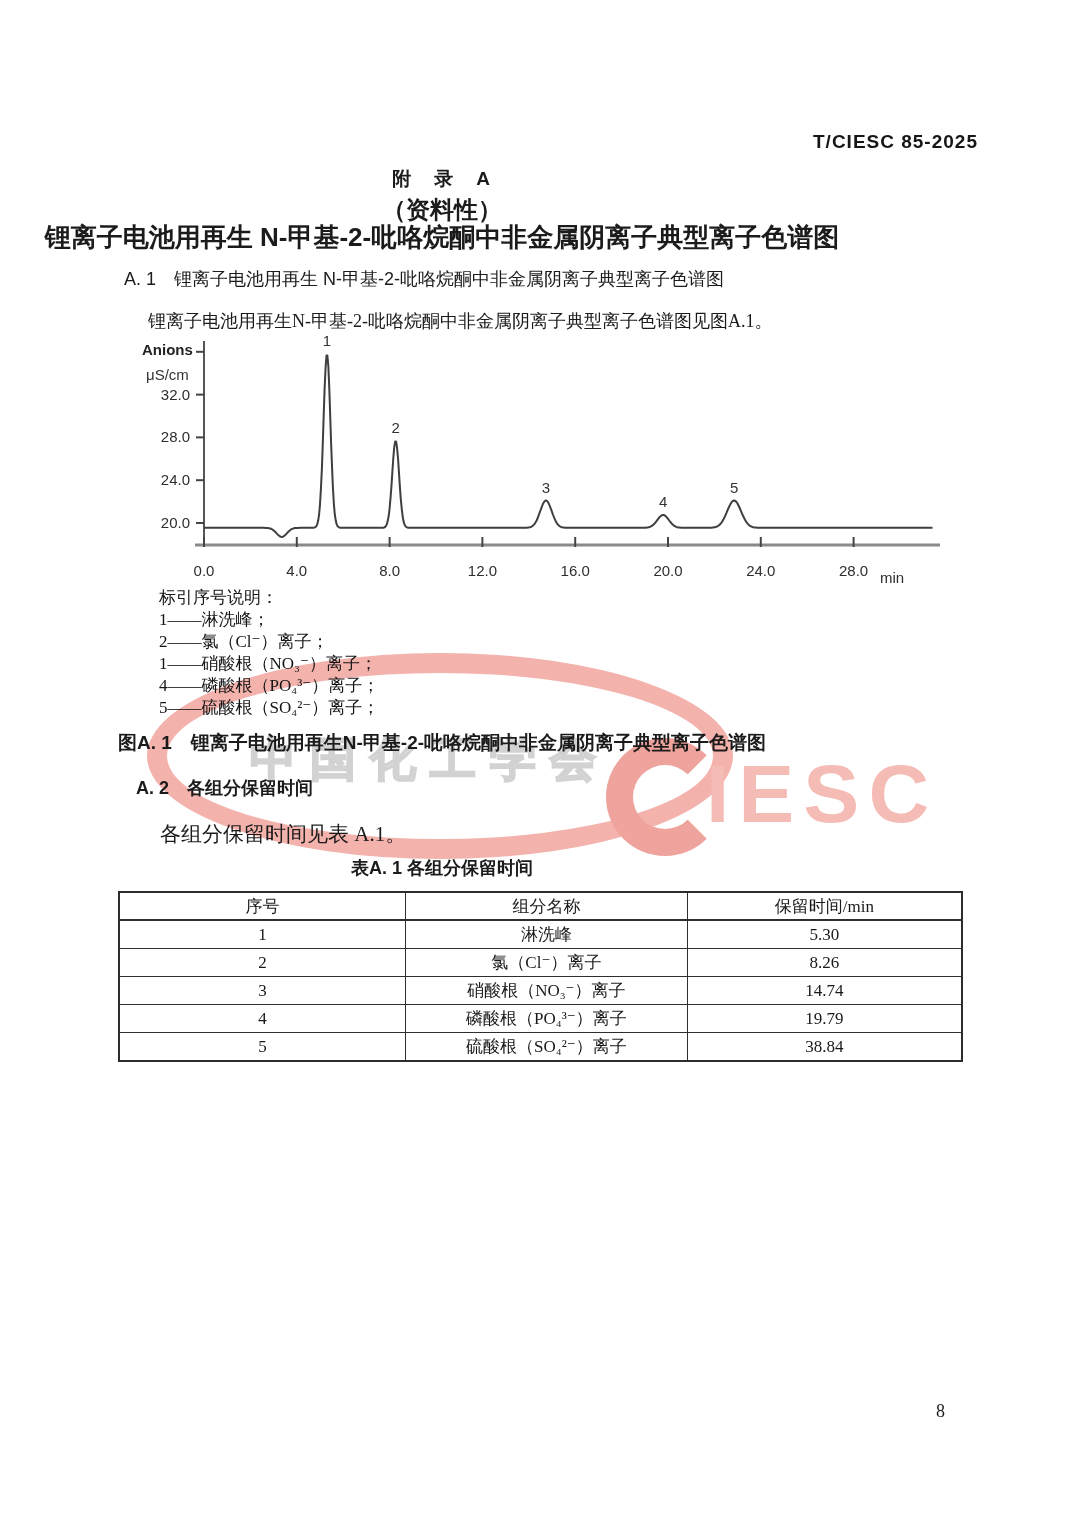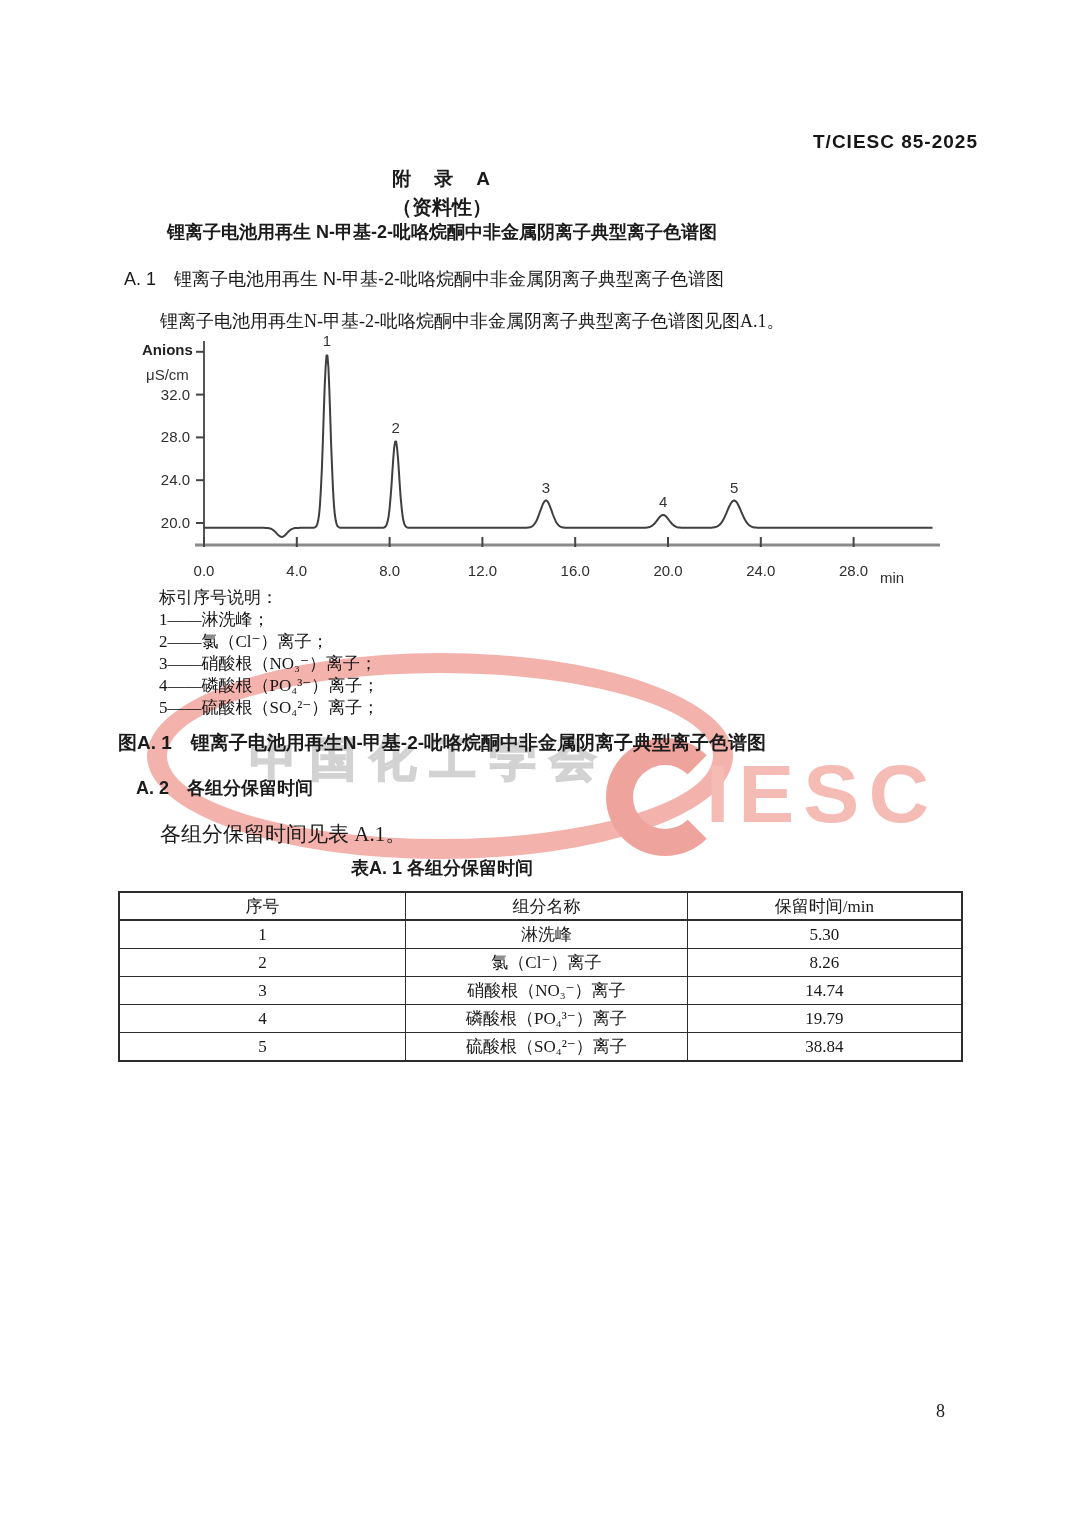--- a/index.html
+++ b/index.html
@@ -34,24 +34,24 @@
   }
 
   
   .std-number{
     position:absolute; left:813px; top:131px;
     font-family:"Liberation Sans","DejaVu Sans",sans-serif; font-weight:bold;
     font-size:19px; letter-spacing:1px; color:#161616;
   }
   .center-line{position:absolute; left:0; width:884px; text-align:center;}
   .t1{top:166px; font-family:"Liberation Sans",sans-serif; font-weight:bold; font-size:19px; letter-spacing:2px;}
-  .t2{top:194px; font-family:"Liberation Sans",sans-serif; font-weight:bold; font-size:20px;}
-  .t3{top:220px; font-family:"Liberation Sans",sans-serif; font-weight:bold; font-size:18px;}
+  .t2{top:194px; font-family:"Liberation Sans",sans-serif; font-weight:bold; font-size:24px;}
+  .t3{top:220px; font-family:"Liberation Sans",sans-serif; font-weight:bold; font-size:26px;}
   .h-a1{position:absolute; left:124px; top:267px; font-family:"Liberation Sans",sans-serif; font-weight:normal; font-size:18px;}
-  .para1{position:absolute; left:160px; top:309px; font-size:18px;}
+  .para1{position:absolute; left:148px; top:309px; font-size:18px;}
   .fig-caption{top:730px; font-family:"Liberation Sans",sans-serif; font-weight:bold; font-size:19px;}
   .h-a2{position:absolute; left:136px; top:776px; font-family:"Liberation Sans",sans-serif; font-weight:bold; font-size:18px;}
   .para2{position:absolute; left:160px; top:820px; font-size:21px;}
   .tbl-title{top:856px; font-family:"Liberation Sans",sans-serif; font-weight:bold; font-size:18px;}
   .page-number{position:absolute; left:936px; top:1401px; font-size:18px;}
 
   
   .legend{position:absolute; left:159px; top:587px; font-size:17px; line-height:22px; color:#151515;}
 
   
@@ -130,21 +130,21 @@
         <text x="277.63199999999995" y="99.61000000000001" text-anchor="middle" font-size="15" fill="#333">2</text>
         <text x="427.968" y="159.52999999999997" text-anchor="middle" font-size="15" fill="#333">3</text>
         <text x="545.1279999999999" y="173.975" text-anchor="middle" font-size="15" fill="#333">4</text>
         <text x="616.12" y="159.52999999999997" text-anchor="middle" font-size="15" fill="#333">5</text>
       </svg>
 
     <div class="legend" id="legend-block">
       <div>标引序号说明：</div>
     <div>1——淋洗峰；</div>
         <div>2——氯（Cl⁻）离子；</div>
-        <div>3——硝酸根（NO₃⁻）离子；</div>
+        <div>1——硝酸根（NO₃⁻）离子；</div>
         <div>4——磷酸根（PO₄³⁻）离子；</div>
         <div>5——硫酸根（SO₄²⁻）离子；</div>
       </div>
 
     <div class="center-line fig-caption">图A. 1　锂离子电池用再生N-甲基-2-吡咯烷酮中非金属阴离子典型离子色谱图</div>
 
     <div class="h-a2">A. 2　各组分保留时间</div>
     <div class="para2">各组分保留时间见表 A.1。</div>
 
     <div class="center-line tbl-title">表A. 1 各组分保留时间</div>

